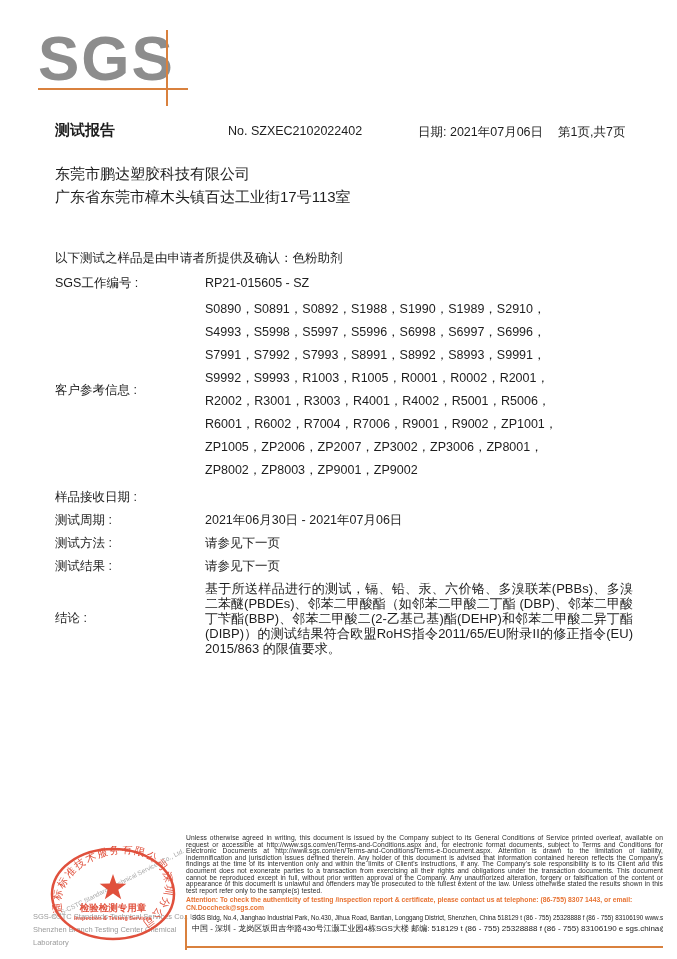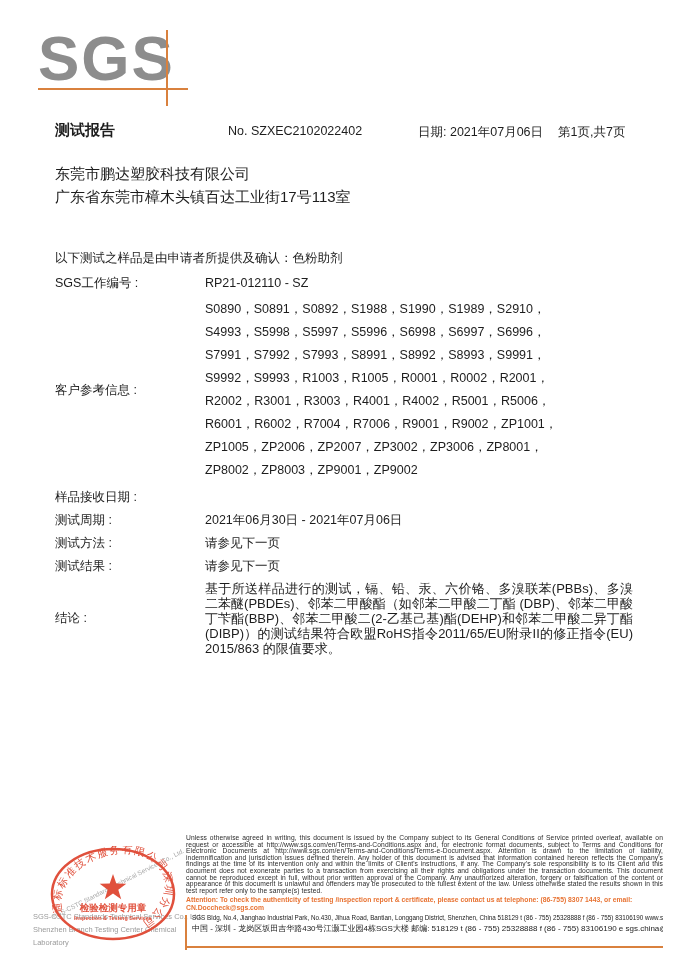--- a/index.html
+++ b/index.html
@@ -88,21 +88,21 @@
   <div class="applicant">
     <div>东莞市鹏达塑胶科技有限公司</div>
     <div>广东省东莞市樟木头镇百达工业街17号113室</div>
   </div>
 
   <div class="info">
     <div class="intro">以下测试之样品是由申请者所提供及确认：色粉助剂</div>
 
     <div class="frow">
       <div class="flabel">SGS工作编号 :</div>
-      <div class="fvalue">RP21-012110 - SZ</div>
+      <div class="fvalue">RP21-015605 - SZ</div>
     </div>
 
 
     <div class="frow ref">
       <div class="flabel">客户参考信息 :</div>
       <div class="fvalue">
         <div>S0890，S0891，S0892，S1988，S1990，S1989，S2910，</div>
         <div>S4993，S5998，S5997，S5996，S6998，S6997，S6996，</div>
         <div>S7991，S7992，S7993，S8991，S8992，S8993，S9991，</div>
         <div>S9992，S9993，R1003，R1005，R0001，R0002，R2001，</div>

